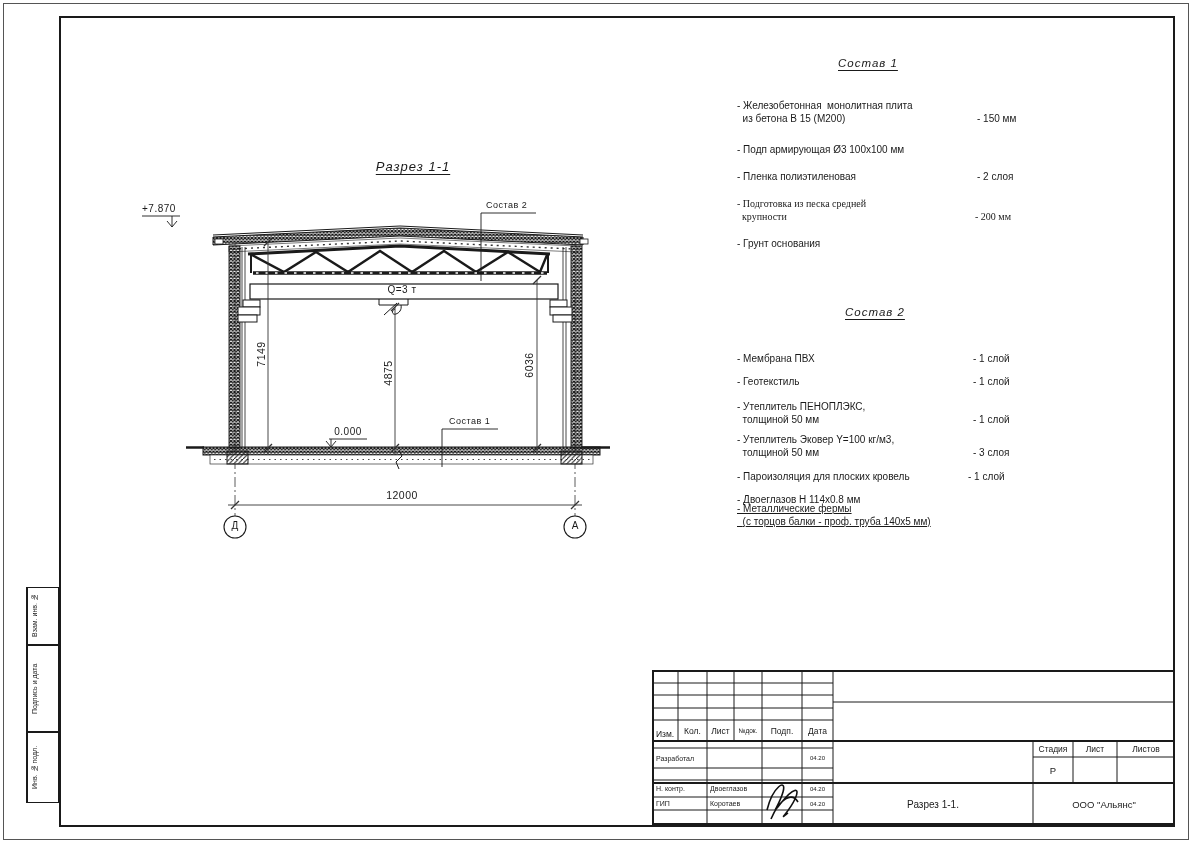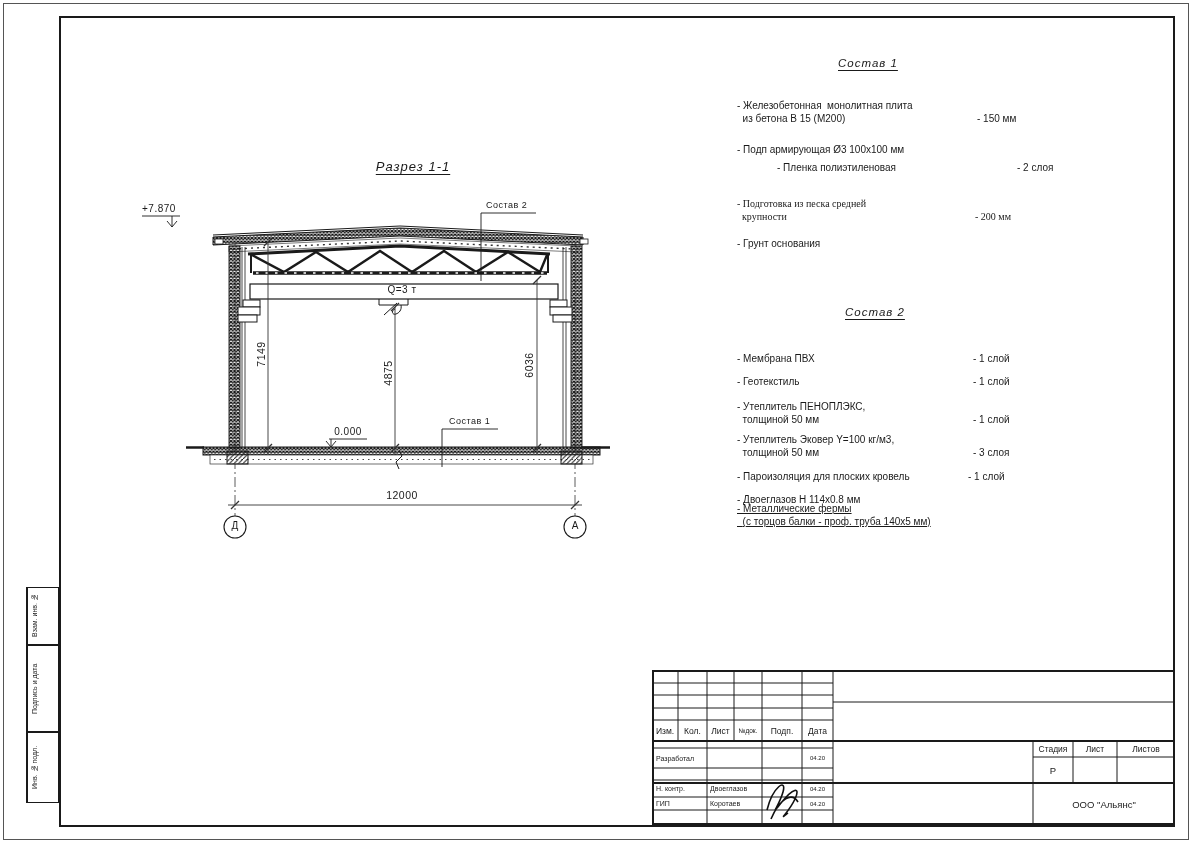--- a/index.html
+++ b/index.html
@@ -165,21 +165,21 @@
     <div class="comp-title" style="left:101px;top:2px;">Состав 1</div>
     <div class="comp-item" style="top:44px;">
       <span class="ctext">- Железобетонная  монолитная плита
   из бетона В 15 (М200)</span>
       <span class="cval" style="left:240px;">- 150 мм</span>
     </div>
     <div class="comp-item" style="top:88px;">
       <span class="ctext">- Подп армирующая Ø3 100х100 мм</span>
       <span class="cval" style="left:240px;"></span>
     </div>
-    <div class="comp-item" style="top:106px;margin-left:40px;">
+    <div class="comp-item" style="top:115px;">
       <span class="ctext">- Пленка полиэтиленовая</span>
       <span class="cval" style="left:240px;">-  2 слоя</span>
     </div>
     <div class="comp-item" style="top:142px;font-family:Liberation Serif, serif;">
       <span class="ctext">- Подготовка из песка средней
   крупности</span>
       <span class="cval" style="left:238px;">- 200 мм</span>
     </div>
     <div class="comp-item" style="top:182px;">
       <span class="ctext">- Грунт основания</span>
@@ -247,40 +247,41 @@
         <line x1="181" y1="32" x2="523" y2="32"></line>
         <line x1="381" y1="87" x2="523" y2="87"></line>
       </g>
       <g stroke="#1a1a1a" stroke-width="1.8">
         <line x1="0" y1="71" x2="523" y2="71"></line>
         <line x1="181" y1="113" x2="523" y2="113"></line>
         <line x1="0" y1="113" x2="181" y2="113"></line>
       </g>
       <path d="M115,140 C121,116 135,108 131,122 C127,136 117,148 129,133 C141,118 149,116 143,129 C137,142 125,152 136,143 M119,149 C128,128 140,122 146,132" fill="none" stroke="#111" stroke-width="1.6"></path>
     </svg>
-    <div class="st hdr" style="left:0;top:50px;width:26px;height:21px;">Изм.</div>
+    <div class="st hdr" style="left:0;top:50px;width:26px;height:28px;">Изм.</div>
     <div class="st hdr" style="left:26px;top:50px;width:29px;height:21px;">Кол.</div>
     <div class="st hdr" style="left:55px;top:50px;width:27px;height:21px;">Лист</div>
     <div class="st small" style="left:82px;top:50px;width:28px;height:21px;">№док.</div>
     <div class="st hdr" style="left:110px;top:50px;width:40px;height:21px;">Подп.</div>
     <div class="st hdr" style="left:150px;top:50px;width:31px;height:21px;text-align:center;">Дата</div>
 
     <div class="st role" style="left:4px;top:78px;width:50px;height:20px;">Разработал</div>
     <div class="st dt" style="left:150px;top:78px;width:31px;height:20px;">04.20</div>
     <div class="st role" style="left:4px;top:110px;width:50px;height:17px;">Н. контр.</div>
     <div class="st nm" style="left:58px;top:110px;width:52px;height:17px;">Двоеглазов</div>
     <div class="st dt" style="left:150px;top:110px;width:31px;height:17px;">04.20</div>
     <div class="st role" style="left:4px;top:127px;width:50px;height:13px;">ГИП</div>
     <div class="st nm" style="left:58px;top:127px;width:52px;height:13px;">Коротаев</div>
     <div class="st dt" style="left:150px;top:127px;width:31px;height:13px;">04.20</div>
 
     <div class="st hdr" style="left:381px;top:71px;width:40px;height:16px;">Стадия</div>
     <div class="st hdr" style="left:421px;top:71px;width:44px;height:16px;">Лист</div>
     <div class="st hdr" style="left:465px;top:71px;width:58px;height:16px;">Листов</div>
     <div class="st" style="left:381px;top:87px;width:40px;height:26px;font-size:9.5px;">Р</div>
+    <div class="st" style="left:181px;top:113px;width:200px;height:42px;font-size:10px;">Разрез 1-1.</div>
     <div class="st" style="left:381px;top:113px;width:142px;height:42px;font-size:9.5px;">ООО "Альянс"</div>
   </div>
 
   <div class="mbox" style="top:587px;height:58px;">
     <div class="mlabel">Взам. инв. №</div>
   </div>
   <div class="mbox" style="top:645px;height:87px;">
     <div class="mlabel">Подпись и дата</div>
   </div>
   <div class="mbox" style="top:732px;height:71px;">

